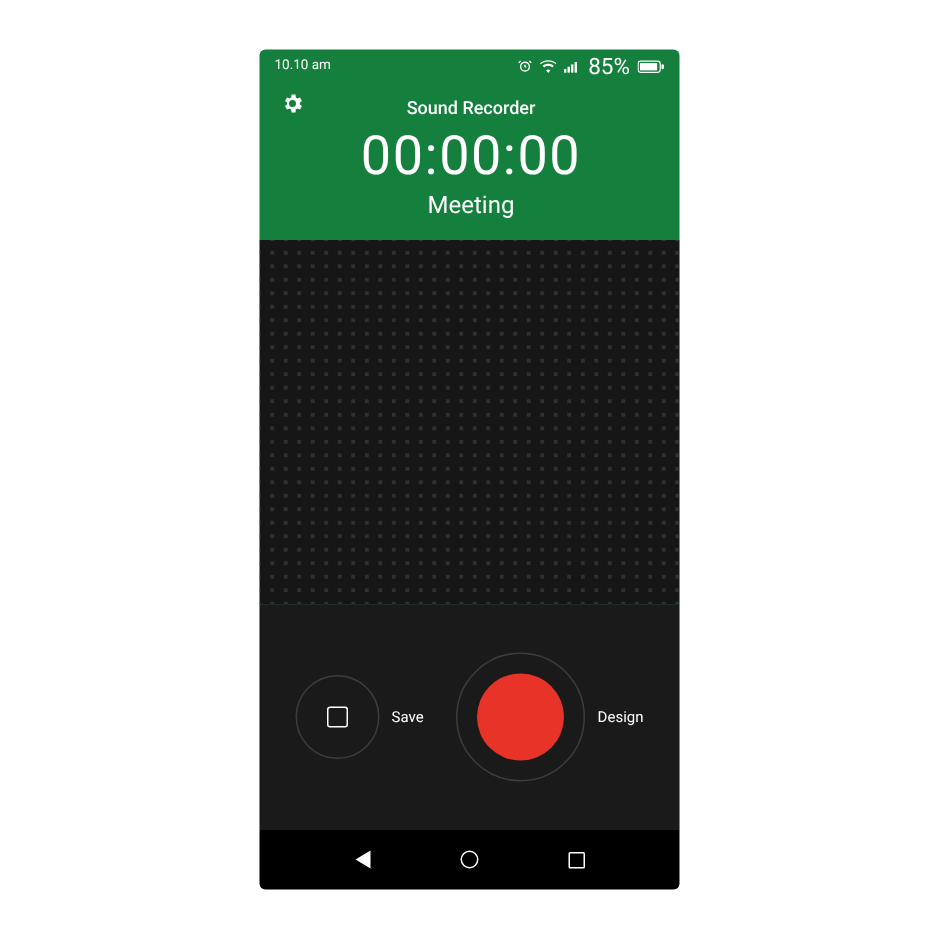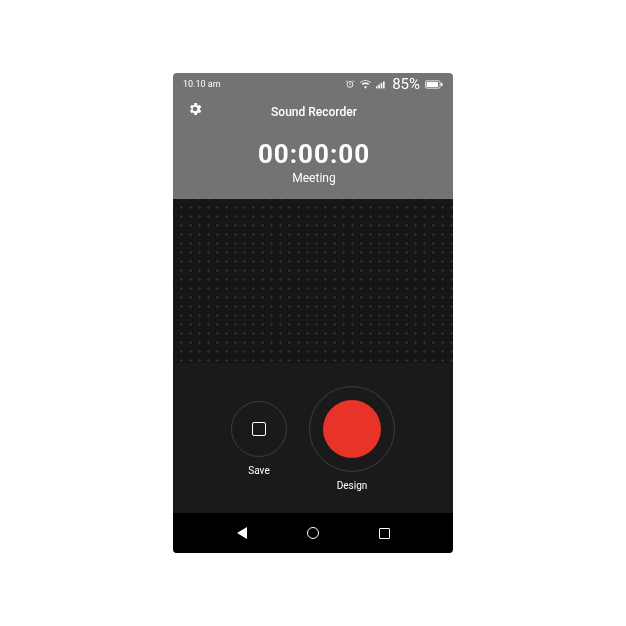--- a/index.html
+++ b/index.html
@@ -19,22 +19,22 @@
     top: 50%;
     transform: translateY(-50%) rotate(-90deg);
     transform-origin: center;
     font-size: 15px;
     color: #2c2c2c;
     letter-spacing: 0.3px;
     white-space: nowrap;
   }
   .phone {
     width: 280px;
-    height: 480px;
-    background: #737373;
+    height: 560px;
+    background: #15803d;
     border-radius: 4px;
     display: flex;
     flex-direction: column;
     overflow: hidden;
     position: relative;
   }
   
   .status-bar {
     height: 22px;
     display: flex;
@@ -62,28 +62,28 @@
     top: 6px;
   }
   .app-title {
     color: #ffffff;
     font-size: 12px;
     font-weight: 500;
     margin-top: 4px;
   }
   .timer {
     color: #ffffff;
-    font-size: 26px;
-    font-weight: 700;
+    font-size: 36px;
+    font-weight: 400;
     letter-spacing: 1px;
-    margin-top: 20px;
+    margin-top: 4px;
   }
   .session {
     color: #ffffff;
-    font-size: 12px;
+    font-size: 16px;
     margin-top: 2px;
   }
   
   .wave-panel {
     flex: 1;
     background-color: #161616;
     background-image: radial-gradient(circle, #303030 1.4px, transparent 1.4px);
     background-size: 9px 9px;
     background-position: 4px 4px;
   }
@@ -91,21 +91,21 @@
   .controls {
     height: 150px;
     background: #1a1a1a;
     display: flex;
     align-items: center;
     justify-content: center;
     gap: 22px;
   }
   .ctrl {
     display: flex;
-    flex-direction: column;
+    flex-direction: row;
     align-items: center;
     gap: 8px;
   }
   .ctrl-circle {
     border-radius: 50%;
     display: flex;
     align-items: center;
     justify-content: center;
   }
   .ctrl-small {

